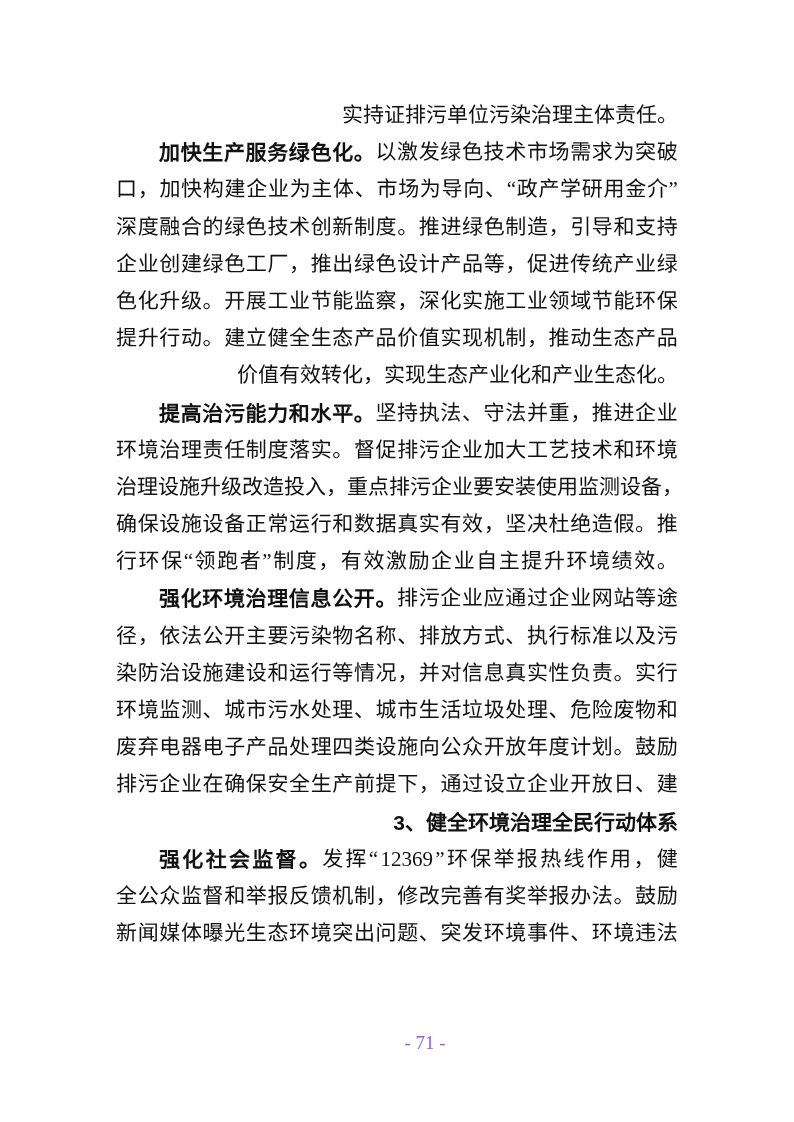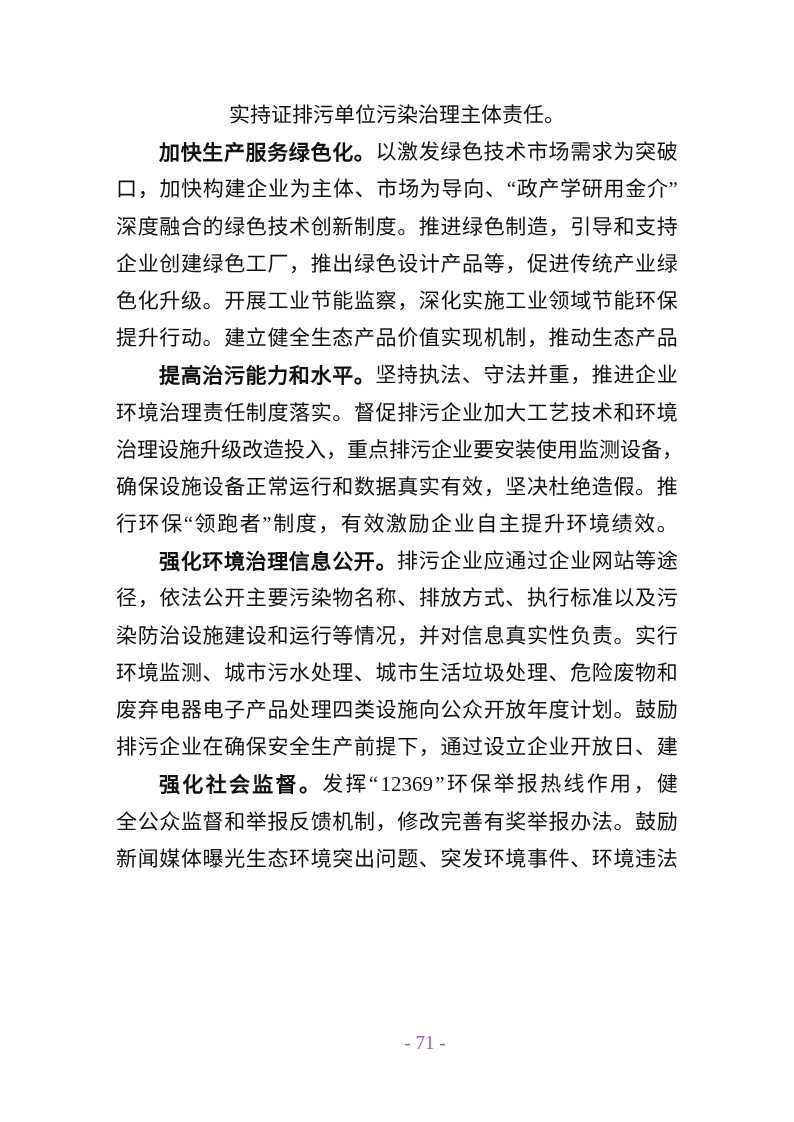--- a/index.html
+++ b/index.html
@@ -20,21 +20,21 @@
     position: absolute;
     left: 116px;
     top: 97px;
     width: 562px;
   }
   .line {
     height: 37.2px;
     line-height: 37.2px;
     font-size: 21px;
     display: flex;
-    justify-content: center;
+    justify-content: flex-end;
     white-space: pre;
   }
   .line.justify { justify-content: space-between; }
   .line.indent  { padding-left: 43px; }
   .line span { display: inline-block; }
   .line span.b {
     font-weight: 700;
     font-family: "Liberation Sans", "DejaVu Sans", sans-serif;
   }
   #footer {
@@ -55,29 +55,31 @@
 
 <div id="page">
   <div id="text-block">
       <div class="line"><span>实持证排污单位污染治理主体责任。</span></div>
       <div class="line justify indent"><span class="b">加</span><span class="b">快</span><span class="b">生</span><span class="b">产</span><span class="b">服</span><span class="b">务</span><span class="b">绿</span><span class="b">色</span><span class="b">化</span><span class="b">。</span><span>以</span><span>激</span><span>发</span><span>绿</span><span>色</span><span>技</span><span>术</span><span>市</span><span>场</span><span>需</span><span>求</span><span>为</span><span>突</span><span>破</span></div>
       <div class="line justify"><span>口</span><span>，</span><span>加</span><span>快</span><span>构</span><span>建</span><span>企</span><span>业</span><span>为</span><span>主</span><span>体</span><span>、</span><span>市</span><span>场</span><span>为</span><span>导</span><span>向</span><span>、</span><span>“</span><span>政</span><span>产</span><span>学</span><span>研</span><span>用</span><span>金</span><span>介</span><span>”</span></div>
       <div class="line justify"><span>深</span><span>度</span><span>融</span><span>合</span><span>的</span><span>绿</span><span>色</span><span>技</span><span>术</span><span>创</span><span>新</span><span>制</span><span>度</span><span>。</span><span>推</span><span>进</span><span>绿</span><span>色</span><span>制</span><span>造</span><span>，</span><span>引</span><span>导</span><span>和</span><span>支</span><span>持</span></div>
       <div class="line justify"><span>企</span><span>业</span><span>创</span><span>建</span><span>绿</span><span>色</span><span>工</span><span>厂</span><span>，</span><span>推</span><span>出</span><span>绿</span><span>色</span><span>设</span><span>计</span><span>产</span><span>品</span><span>等</span><span>，</span><span>促</span><span>进</span><span>传</span><span>统</span><span>产</span><span>业</span><span>绿</span></div>
       <div class="line justify"><span>色</span><span>化</span><span>升</span><span>级</span><span>。</span><span>开</span><span>展</span><span>工</span><span>业</span><span>节</span><span>能</span><span>监</span><span>察</span><span>，</span><span>深</span><span>化</span><span>实</span><span>施</span><span>工</span><span>业</span><span>领</span><span>域</span><span>节</span><span>能</span><span>环</span><span>保</span></div>
       <div class="line justify"><span>提</span><span>升</span><span>行</span><span>动</span><span>。</span><span>建</span><span>立</span><span>健</span><span>全</span><span>生</span><span>态</span><span>产</span><span>品</span><span>价</span><span>值</span><span>实</span><span>现</span><span>机</span><span>制</span><span>，</span><span>推</span><span>动</span><span>生</span><span>态</span><span>产</span><span>品</span></div>
+      <div class="line"><span>价值有效转化，实现生态产业化和产业生态化。</span></div>
       <div class="line justify indent"><span class="b">提</span><span class="b">高</span><span class="b">治</span><span class="b">污</span><span class="b">能</span><span class="b">力</span><span class="b">和</span><span class="b">水</span><span class="b">平</span><span class="b">。</span><span>坚</span><span>持</span><span>执</span><span>法</span><span>、</span><span>守</span><span>法</span><span>并</span><span>重</span><span>，</span><span>推</span><span>进</span><span>企</span><span>业</span></div>
       <div class="line justify"><span>环</span><span>境</span><span>治</span><span>理</span><span>责</span><span>任</span><span>制</span><span>度</span><span>落</span><span>实</span><span>。</span><span>督</span><span>促</span><span>排</span><span>污</span><span>企</span><span>业</span><span>加</span><span>大</span><span>工</span><span>艺</span><span>技</span><span>术</span><span>和</span><span>环</span><span>境</span></div>
       <div class="line justify"><span>治</span><span>理</span><span>设</span><span>施</span><span>升</span><span>级</span><span>改</span><span>造</span><span>投</span><span>入</span><span>，</span><span>重</span><span>点</span><span>排</span><span>污</span><span>企</span><span>业</span><span>要</span><span>安</span><span>装</span><span>使</span><span>用</span><span>监</span><span>测</span><span>设</span><span>备</span><span>，</span></div>
       <div class="line justify"><span>确</span><span>保</span><span>设</span><span>施</span><span>设</span><span>备</span><span>正</span><span>常</span><span>运</span><span>行</span><span>和</span><span>数</span><span>据</span><span>真</span><span>实</span><span>有</span><span>效</span><span>，</span><span>坚</span><span>决</span><span>杜</span><span>绝</span><span>造</span><span>假</span><span>。</span><span>推</span></div>
       <div class="line justify"><span>行</span><span>环</span><span>保</span><span>“</span><span>领</span><span>跑</span><span>者</span><span>”</span><span>制</span><span>度</span><span>，</span><span>有</span><span>效</span><span>激</span><span>励</span><span>企</span><span>业</span><span>自</span><span>主</span><span>提</span><span>升</span><span>环</span><span>境</span><span>绩</span><span>效</span><span>。</span></div>
       <div class="line justify indent"><span class="b">强</span><span class="b">化</span><span class="b">环</span><span class="b">境</span><span class="b">治</span><span class="b">理</span><span class="b">信</span><span class="b">息</span><span class="b">公</span><span class="b">开</span><span class="b">。</span><span>排</span><span>污</span><span>企</span><span>业</span><span>应</span><span>通</span><span>过</span><span>企</span><span>业</span><span>网</span><span>站</span><span>等</span><span>途</span></div>
       <div class="line justify"><span>径</span><span>，</span><span>依</span><span>法</span><span>公</span><span>开</span><span>主</span><span>要</span><span>污</span><span>染</span><span>物</span><span>名</span><span>称</span><span>、</span><span>排</span><span>放</span><span>方</span><span>式</span><span>、</span><span>执</span><span>行</span><span>标</span><span>准</span><span>以</span><span>及</span><span>污</span></div>
       <div class="line justify"><span>染</span><span>防</span><span>治</span><span>设</span><span>施</span><span>建</span><span>设</span><span>和</span><span>运</span><span>行</span><span>等</span><span>情</span><span>况</span><span>，</span><span>并</span><span>对</span><span>信</span><span>息</span><span>真</span><span>实</span><span>性</span><span>负</span><span>责</span><span>。</span><span>实</span><span>行</span></div>
       <div class="line justify"><span>环</span><span>境</span><span>监</span><span>测</span><span>、</span><span>城</span><span>市</span><span>污</span><span>水</span><span>处</span><span>理</span><span>、</span><span>城</span><span>市</span><span>生</span><span>活</span><span>垃</span><span>圾</span><span>处</span><span>理</span><span>、</span><span>危</span><span>险</span><span>废</span><span>物</span><span>和</span></div>
       <div class="line justify"><span>废</span><span>弃</span><span>电</span><span>器</span><span>电</span><span>子</span><span>产</span><span>品</span><span>处</span><span>理</span><span>四</span><span>类</span><span>设</span><span>施</span><span>向</span><span>公</span><span>众</span><span>开</span><span>放</span><span>年</span><span>度</span><span>计</span><span>划</span><span>。</span><span>鼓</span><span>励</span></div>
       <div class="line justify"><span>排</span><span>污</span><span>企</span><span>业</span><span>在</span><span>确</span><span>保</span><span>安</span><span>全</span><span>生</span><span>产</span><span>前</span><span>提</span><span>下</span><span>，</span><span>通</span><span>过</span><span>设</span><span>立</span><span>企</span><span>业</span><span>开</span><span>放</span><span>日</span><span>、</span><span>建</span></div>
+      <div class="line indent"><span class="b">3、健全环境治理全民行动体系</span></div>
       <div class="line justify indent"><span class="b">强</span><span class="b">化</span><span class="b">社</span><span class="b">会</span><span class="b">监</span><span class="b">督</span><span class="b">。</span><span>发</span><span>挥</span><span>“</span><span>12369</span><span>”</span><span>环</span><span>保</span><span>举</span><span>报</span><span>热</span><span>线</span><span>作</span><span>用</span><span>，</span><span>健</span></div>
       <div class="line justify"><span>全</span><span>公</span><span>众</span><span>监</span><span>督</span><span>和</span><span>举</span><span>报</span><span>反</span><span>馈</span><span>机</span><span>制</span><span>，</span><span>修</span><span>改</span><span>完</span><span>善</span><span>有</span><span>奖</span><span>举</span><span>报</span><span>办</span><span>法</span><span>。</span><span>鼓</span><span>励</span></div>
       <div class="line justify"><span>新</span><span>闻</span><span>媒</span><span>体</span><span>曝</span><span>光</span><span>生</span><span>态</span><span>环</span><span>境</span><span>突</span><span>出</span><span>问</span><span>题</span><span>、</span><span>突</span><span>发</span><span>环</span><span>境</span><span>事</span><span>件</span><span>、</span><span>环</span><span>境</span><span>违</span><span>法</span></div>
     </div>
   <div id="footer">- 71 -</div>
 </div>
 
 </body></html>

